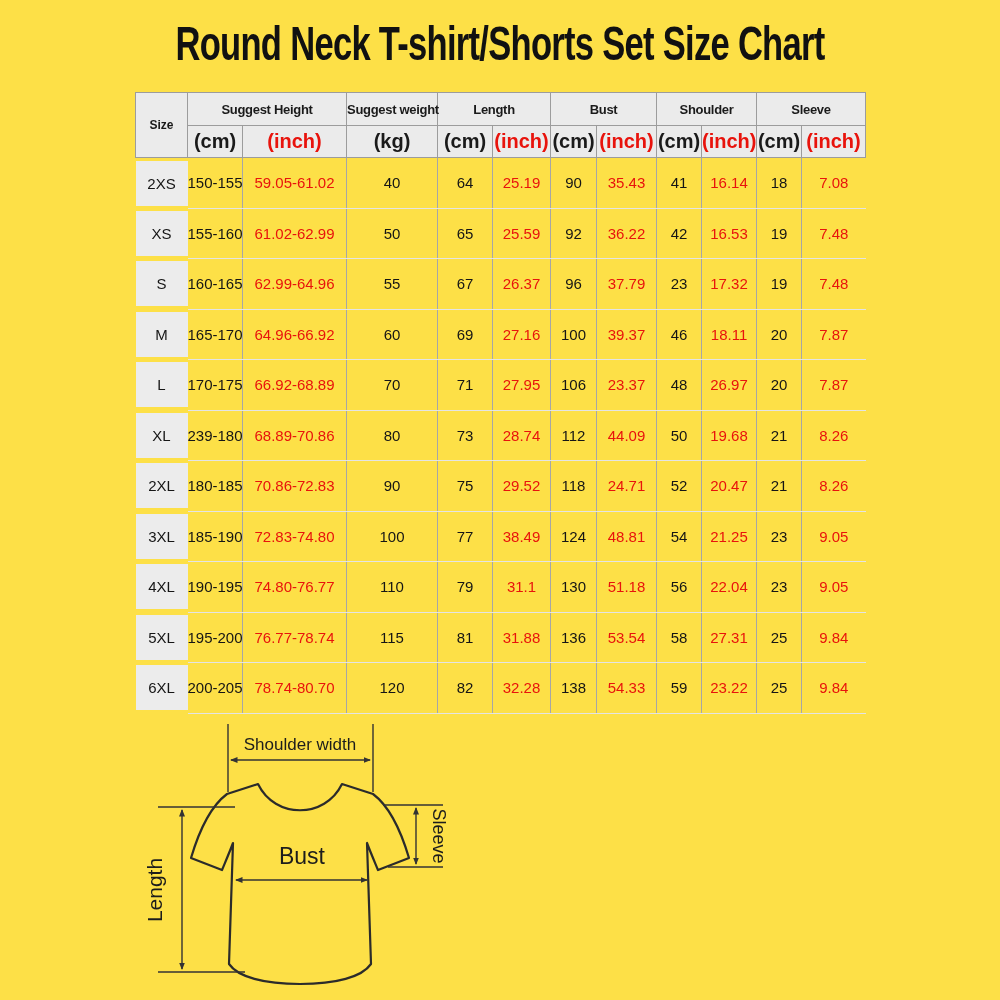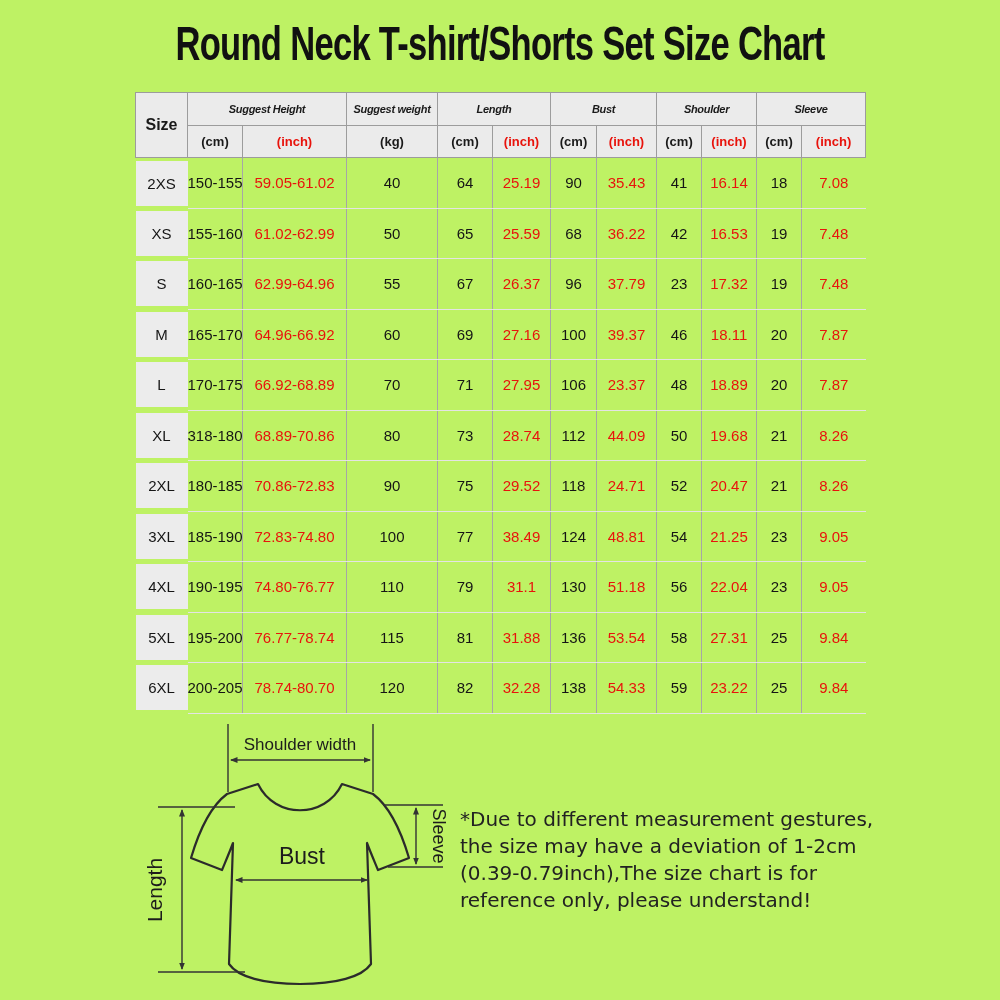--- a/index.html
+++ b/index.html
@@ -1,27 +1,27 @@
 <!DOCTYPE html>
 <html style="--red: #e8130c; --header-bg: #ebebeb; --size-bg: #ececec; --ink: #141414;"><head>
 <meta charset="utf-8">
 <style>
   html,body{margin:0;padding:0;background:#fff;}
-  .page{position:relative;width:1000px;height:1000px;background:#bef264;overflow:hidden;
+  .page{position:relative;width:1000px;height:1000px;background:#fde047;overflow:hidden;
         font-family:"Liberation Sans",sans-serif;color:var(--ink,#141414);}
   .title{position:absolute;top:16px;left:0;width:1000px;text-align:center;
          font-weight:700;font-size:48px;letter-spacing:-1px;white-space:nowrap;
          transform:scaleX(.72);transform-origin:50% 50%;color:#111;}
   table.size-chart{position:absolute;left:135px;top:92px;width:730px;
          border-collapse:collapse;table-layout:fixed;font-size:15px;}
   thead th{background:var(--header-bg,#ebebeb);border:1px solid #9c9c9c;
          font-weight:700;padding:0;white-space:nowrap;color:#1a1a1a;}
-  th.group{height:32px;font-size:11px;letter-spacing:-.3px;font-style:italic;}
-  th.sub{height:31px;font-size:13px;}
-  th.size-h{font-size:16px;}
+  th.group{height:32px;font-size:13px;letter-spacing:-.3px;}
+  th.sub{height:31px;font-size:20px;}
+  th.size-h{font-size:12px;}
   .red{color:var(--red,#e8130c);}
   tbody td{padding:0;text-align:center;height:49.5px;white-space:nowrap;
          border-bottom:1px solid #e4e4e4;color:#151515;}
   tbody td:not(:first-child):not(:nth-child(2)){border-left:1px solid #a6a6a6;}
   tbody td:first-child{border-bottom:none;}
   .size-pill{height:45px;background:var(--size-bg,#ececec);display:flex;
          align-items:center;justify-content:center;font-weight:400;}
   .note{position:absolute;left:460px;top:806px;font-family:"DejaVu Sans",sans-serif;
          font-size:20px;line-height:27px;color:#222;white-space:nowrap;}
   .diagram{position:absolute;left:140px;top:712px;}
@@ -94,21 +94,21 @@
         </tr>
         <tr>
           <td>
             <div class="size-pill">XS</div>
           </td>
           <td>155-160</td>
           <td class="red">61.02-62.99</td>
           <td>50</td>
           <td>65</td>
           <td class="red">25.59</td>
-          <td>68</td>
+          <td>92</td>
           <td class="red">36.22</td>
           <td>42</td>
           <td class="red">16.53</td>
           <td>19</td>
           <td class="red">7.48</td>
         </tr>
         <tr>
           <td>
             <div class="size-pill">S</div>
           </td>
@@ -145,29 +145,29 @@
             <div class="size-pill">L</div>
           </td>
           <td>170-175</td>
           <td class="red">66.92-68.89</td>
           <td>70</td>
           <td>71</td>
           <td class="red">27.95</td>
           <td>106</td>
           <td class="red">23.37</td>
           <td>48</td>
-          <td class="red">18.89</td>
+          <td class="red">26.97</td>
           <td>20</td>
           <td class="red">7.87</td>
         </tr>
         <tr>
           <td>
             <div class="size-pill">XL</div>
           </td>
-          <td>318-180</td>
+          <td>239-180</td>
           <td class="red">68.89-70.86</td>
           <td>80</td>
           <td>73</td>
           <td class="red">28.74</td>
           <td>112</td>
           <td class="red">44.09</td>
           <td>50</td>
           <td class="red">19.68</td>
           <td>21</td>
           <td class="red">8.26</td>
@@ -291,20 +291,14 @@
     <text class="dlabel" x="162" y="152" text-anchor="middle" font-size="23">Bust</text>
 
     <g>
       <line class="guide" x1="243" y1="93" x2="303" y2="93"></line>
       <line class="guide" x1="248" y1="155" x2="303" y2="155"></line>
       <line class="guide" x1="276" y1="96" x2="276" y2="152" marker-start="url(#ah)" marker-end="url(#ah)"></line>
     </g>
     <text class="dlabel" x="0" y="0" text-anchor="middle" font-size="18" transform="translate(293,124) rotate(90)">Sleeve</text>
   </svg>
 
-  <div class="note">
-      <div>*Due to different measurement gestures,</div>
-      <div>the size may have a deviation of 1-2cm</div>
-      <div>(0.39-0.79inch),The size chart is for</div>
-      <div>reference only, please understand!</div>
-    </div>
 
 </div>
 
 </body></html>

